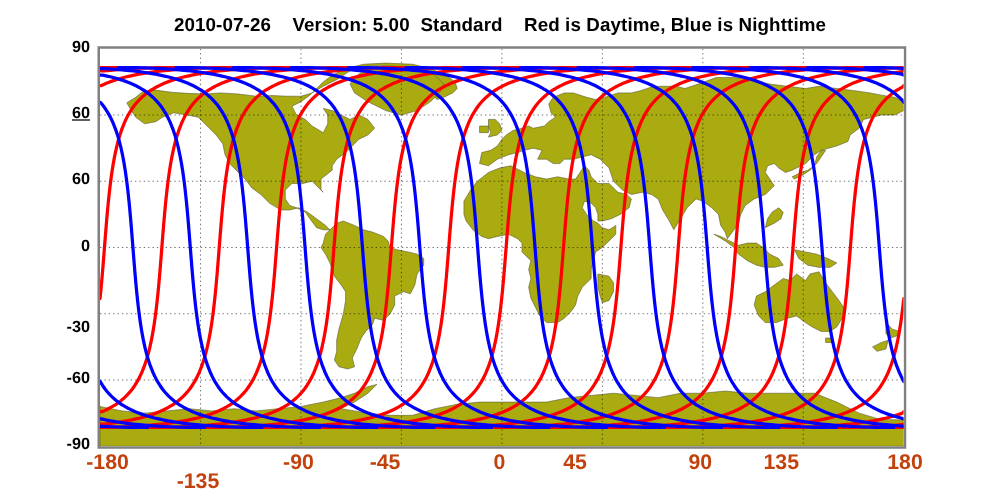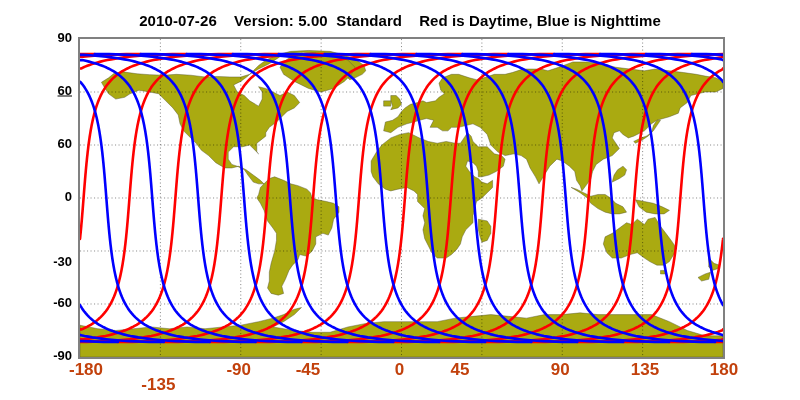--- a/index.html
+++ b/index.html
@@ -184,17 +184,17 @@
       <div class="ytick-label" style="top: 318px;">-90</div>
     </div>
   <div id="xtick-layer">
       <div class="xtick-label" style="left: 8px;">-180</div>
       <div class="xtick-label" style="left: 80.375px; margin-top: 15px;">-135</div>
       <div class="xtick-label" style="left: 160.75px;">-90</div>
       <div class="xtick-label" style="left: 230px;">-45</div>
       <div class="xtick-label" style="left: 321.5px;">0</div>
       <div class="xtick-label" style="left: 382px;">45</div>
       <div class="xtick-label" style="left: 482.25px;">90</div>
-      <div class="xtick-label" style="left: 567px;">135</div>
+      <div class="xtick-label" style="left: 547px;">135</div>
       <div class="xtick-label" style="left: 646px;">180</div>
     </div>
 
 </div>
 
 </body></html>

